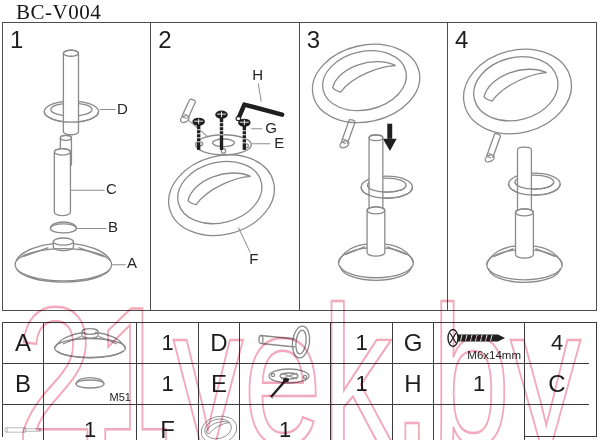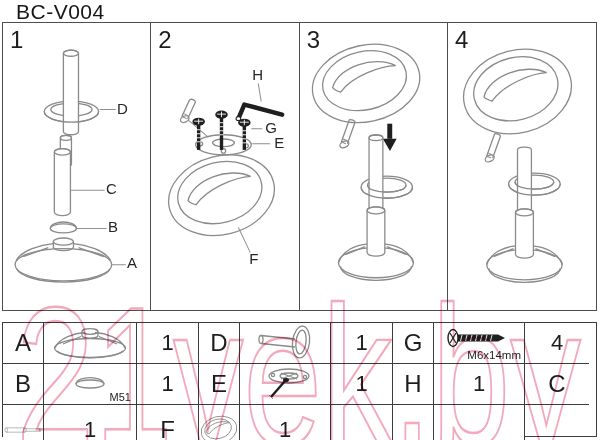--- a/index.html
+++ b/index.html
@@ -1,18 +1,18 @@
 <!DOCTYPE html>
 <html><head>
 <meta charset="utf-8">
 <style>
   html,body{margin:0;padding:0;background:#fff;}
   .stage{position:relative;width:600px;height:440px;overflow:hidden;background:#fff;
          font-family:"Liberation Sans",sans-serif;color:#1d1d1d;}
-  .title{position:absolute;left:16px;top:0px;font-size:21px;letter-spacing:.5px;color:#161616;}
+  .title{position:absolute;left:16px;top:0px;font-size:21px;letter-spacing:.5px;color:#161616;font-family:Liberation Serif, serif;}
   .panels{position:absolute;left:2px;top:22px;width:595px;height:289px;display:flex;}
   .panel{position:relative;flex:1 1 0;border:1.6px solid #4e4e4e;background:#fff;}
   .panel + .panel{margin-left:-1.6px;}
   .pnum{position:absolute;left:7px;top:3px;font-size:24px;color:#1d1d1d;z-index:2;}
   .plabel{position:absolute;font-size:15px;color:#262626;z-index:2;}
   .panel svg{position:absolute;left:0;top:0;width:100%;height:100%;}
   .ln{stroke:#8a8a8a;stroke-width:1.3;fill:none;}
   .lnw{stroke:#8a8a8a;stroke-width:1.3;fill:#fff;}
   .ldr{stroke:#8f8f8f;stroke-width:1;fill:none;}
   .blk{fill:#1f1f1f;stroke:none;}

